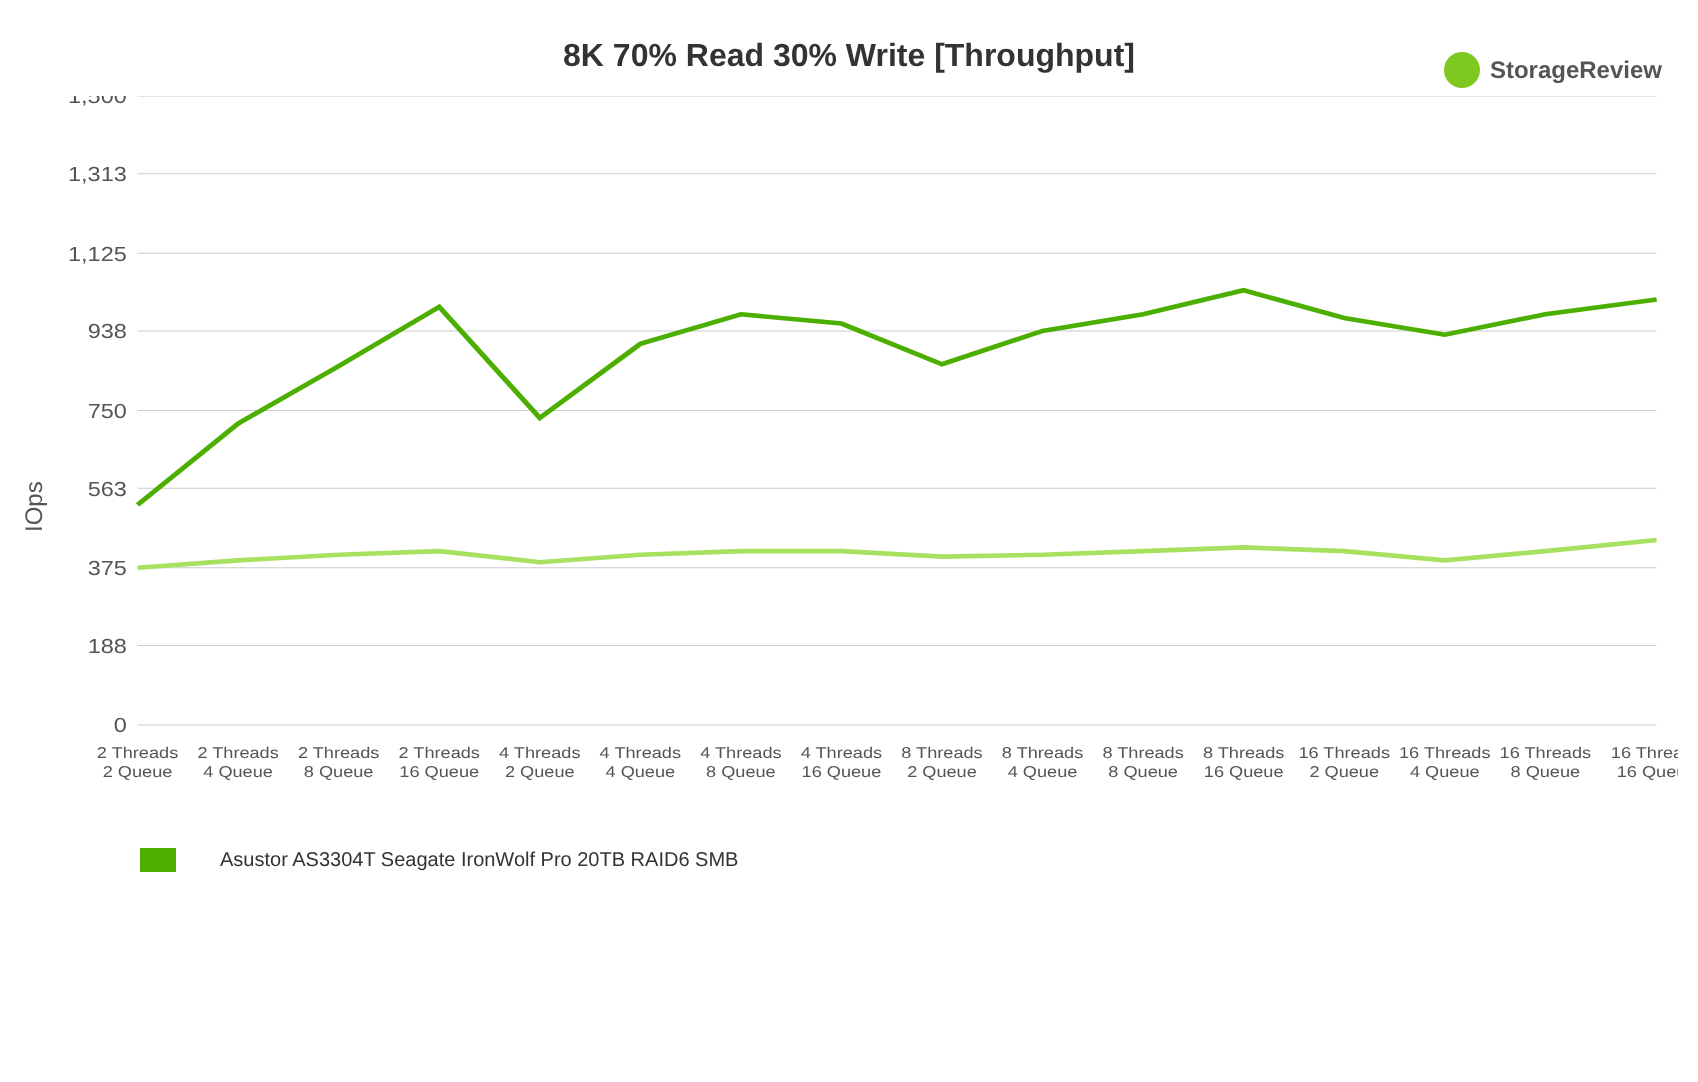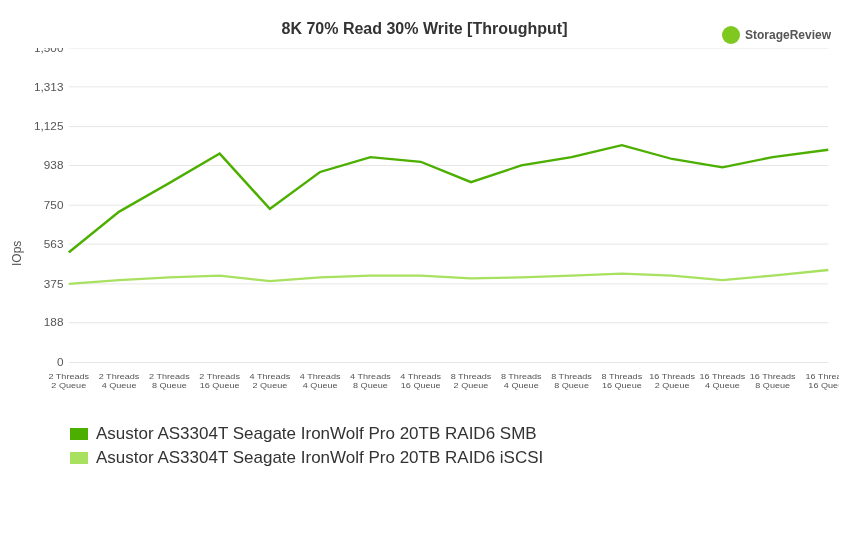--- a/index.html
+++ b/index.html
@@ -68,22 +68,22 @@
       display: flex;
       flex-direction: column;
       align-items: flex-start;
       padding-left: 60px;
       margin-top: 6px;
       gap: 4px;
     }
     .legend-item {
       display: flex;
       align-items: center;
-      gap: 8px;
-      font-size: 17px;
+      gap: 22px;
+      font-size: 10px;
       color: #333;
     }
     .legend-box {
       width: 18px;
       height: 12px;
       border: 2px solid;
     }
   </style>
 </head>
 <body>
@@ -210,18 +210,14 @@
           " fill="none" stroke="#a8e060" stroke-width="2.5"></polyline>
       </svg>
     </div>
   </div>
 
   <div class="legend">
     <div class="legend-item">
       <div class="legend-box" style="border-color: #4caf00; background: #4caf00;"></div>
       <span>Asustor AS3304T Seagate IronWolf Pro 20TB RAID6 SMB</span>
     </div>
-    <div class="legend-item">
-      <div class="legend-box" style="border-color: #a8e060; background: #a8e060;"></div>
-      <span>Asustor AS3304T Seagate IronWolf Pro 20TB RAID6 iSCSI</span>
-    </div>
   </div>
 </div>
 
 </body></html>

